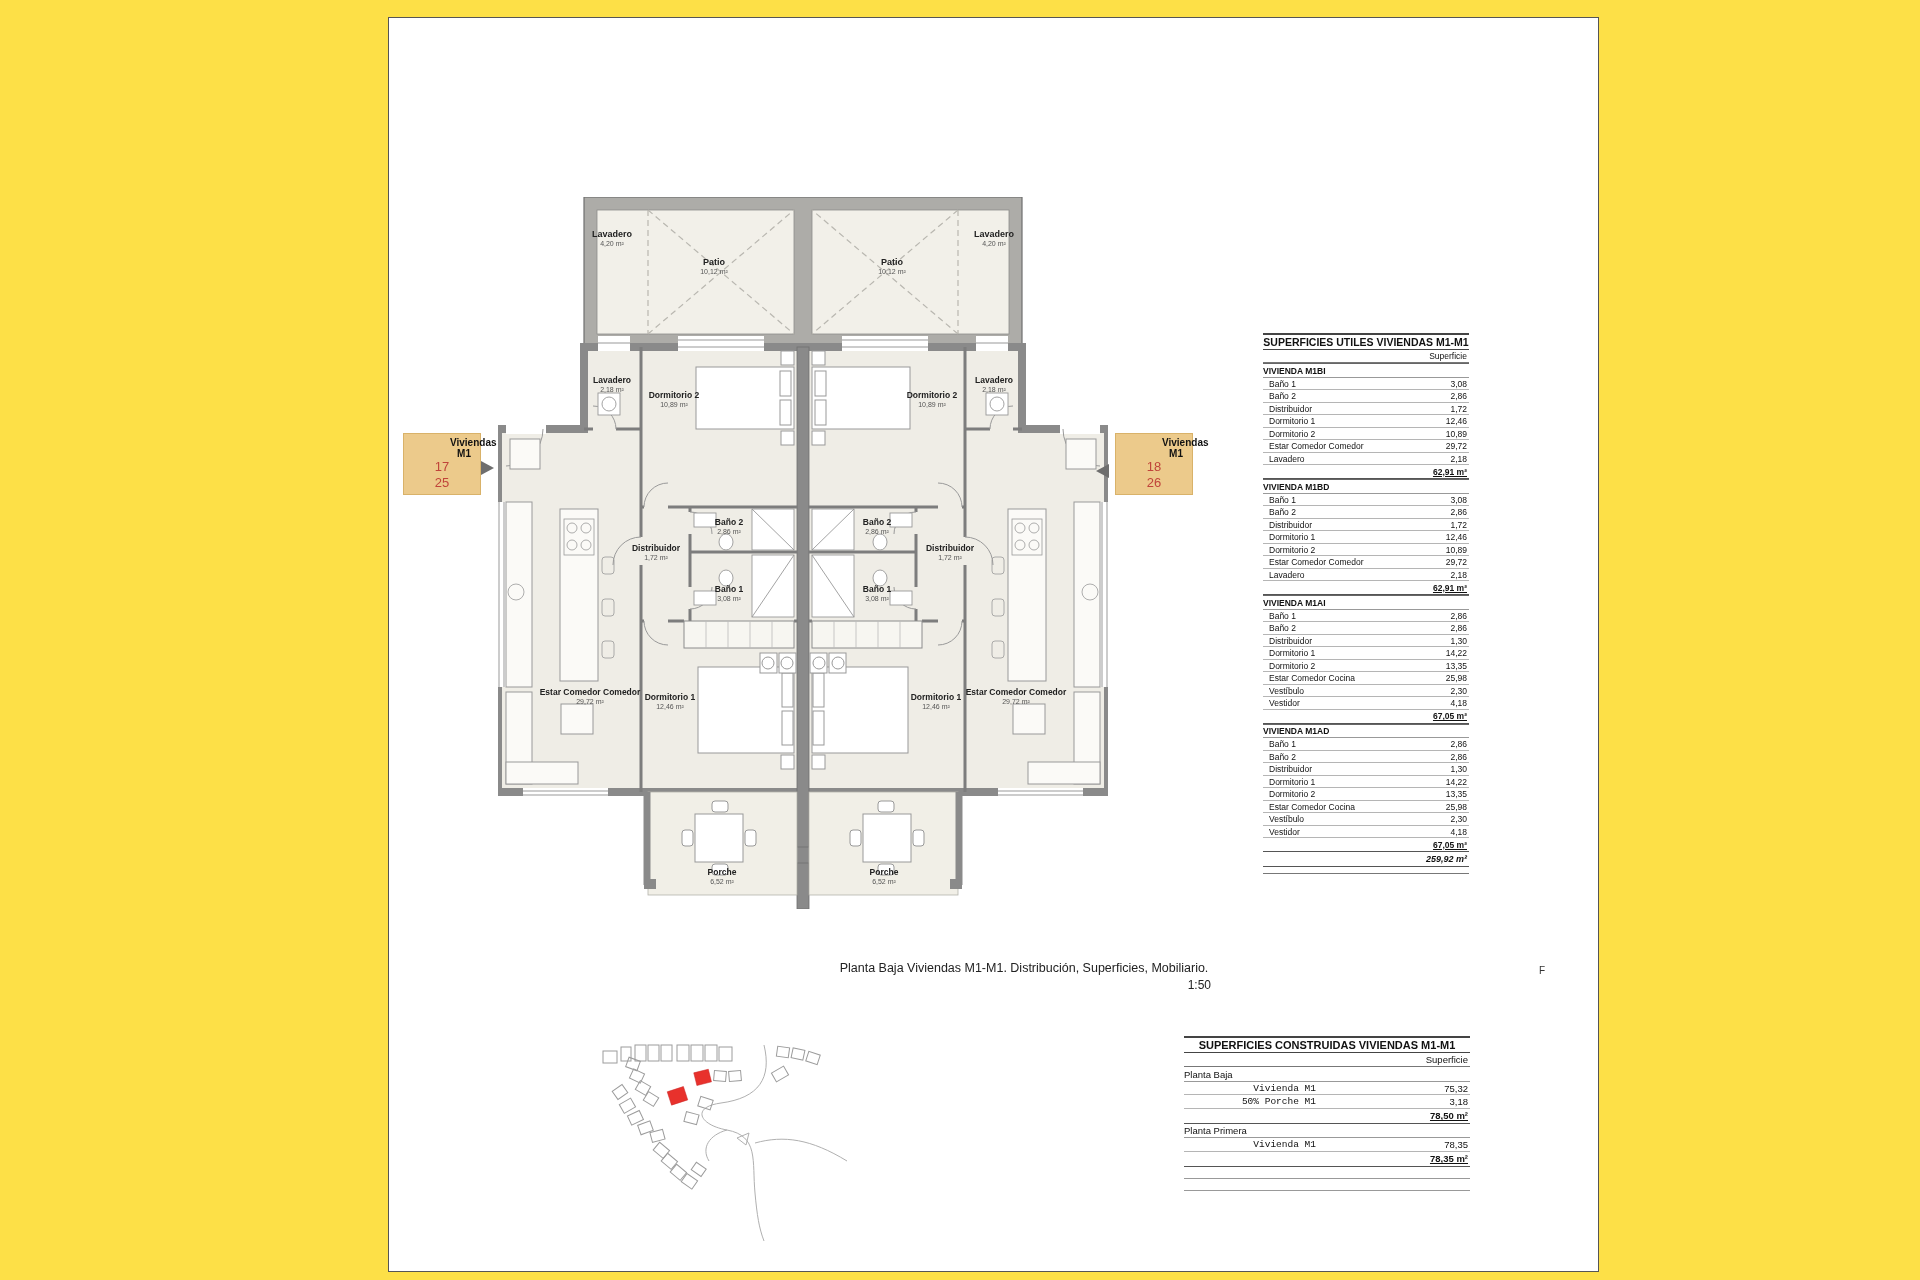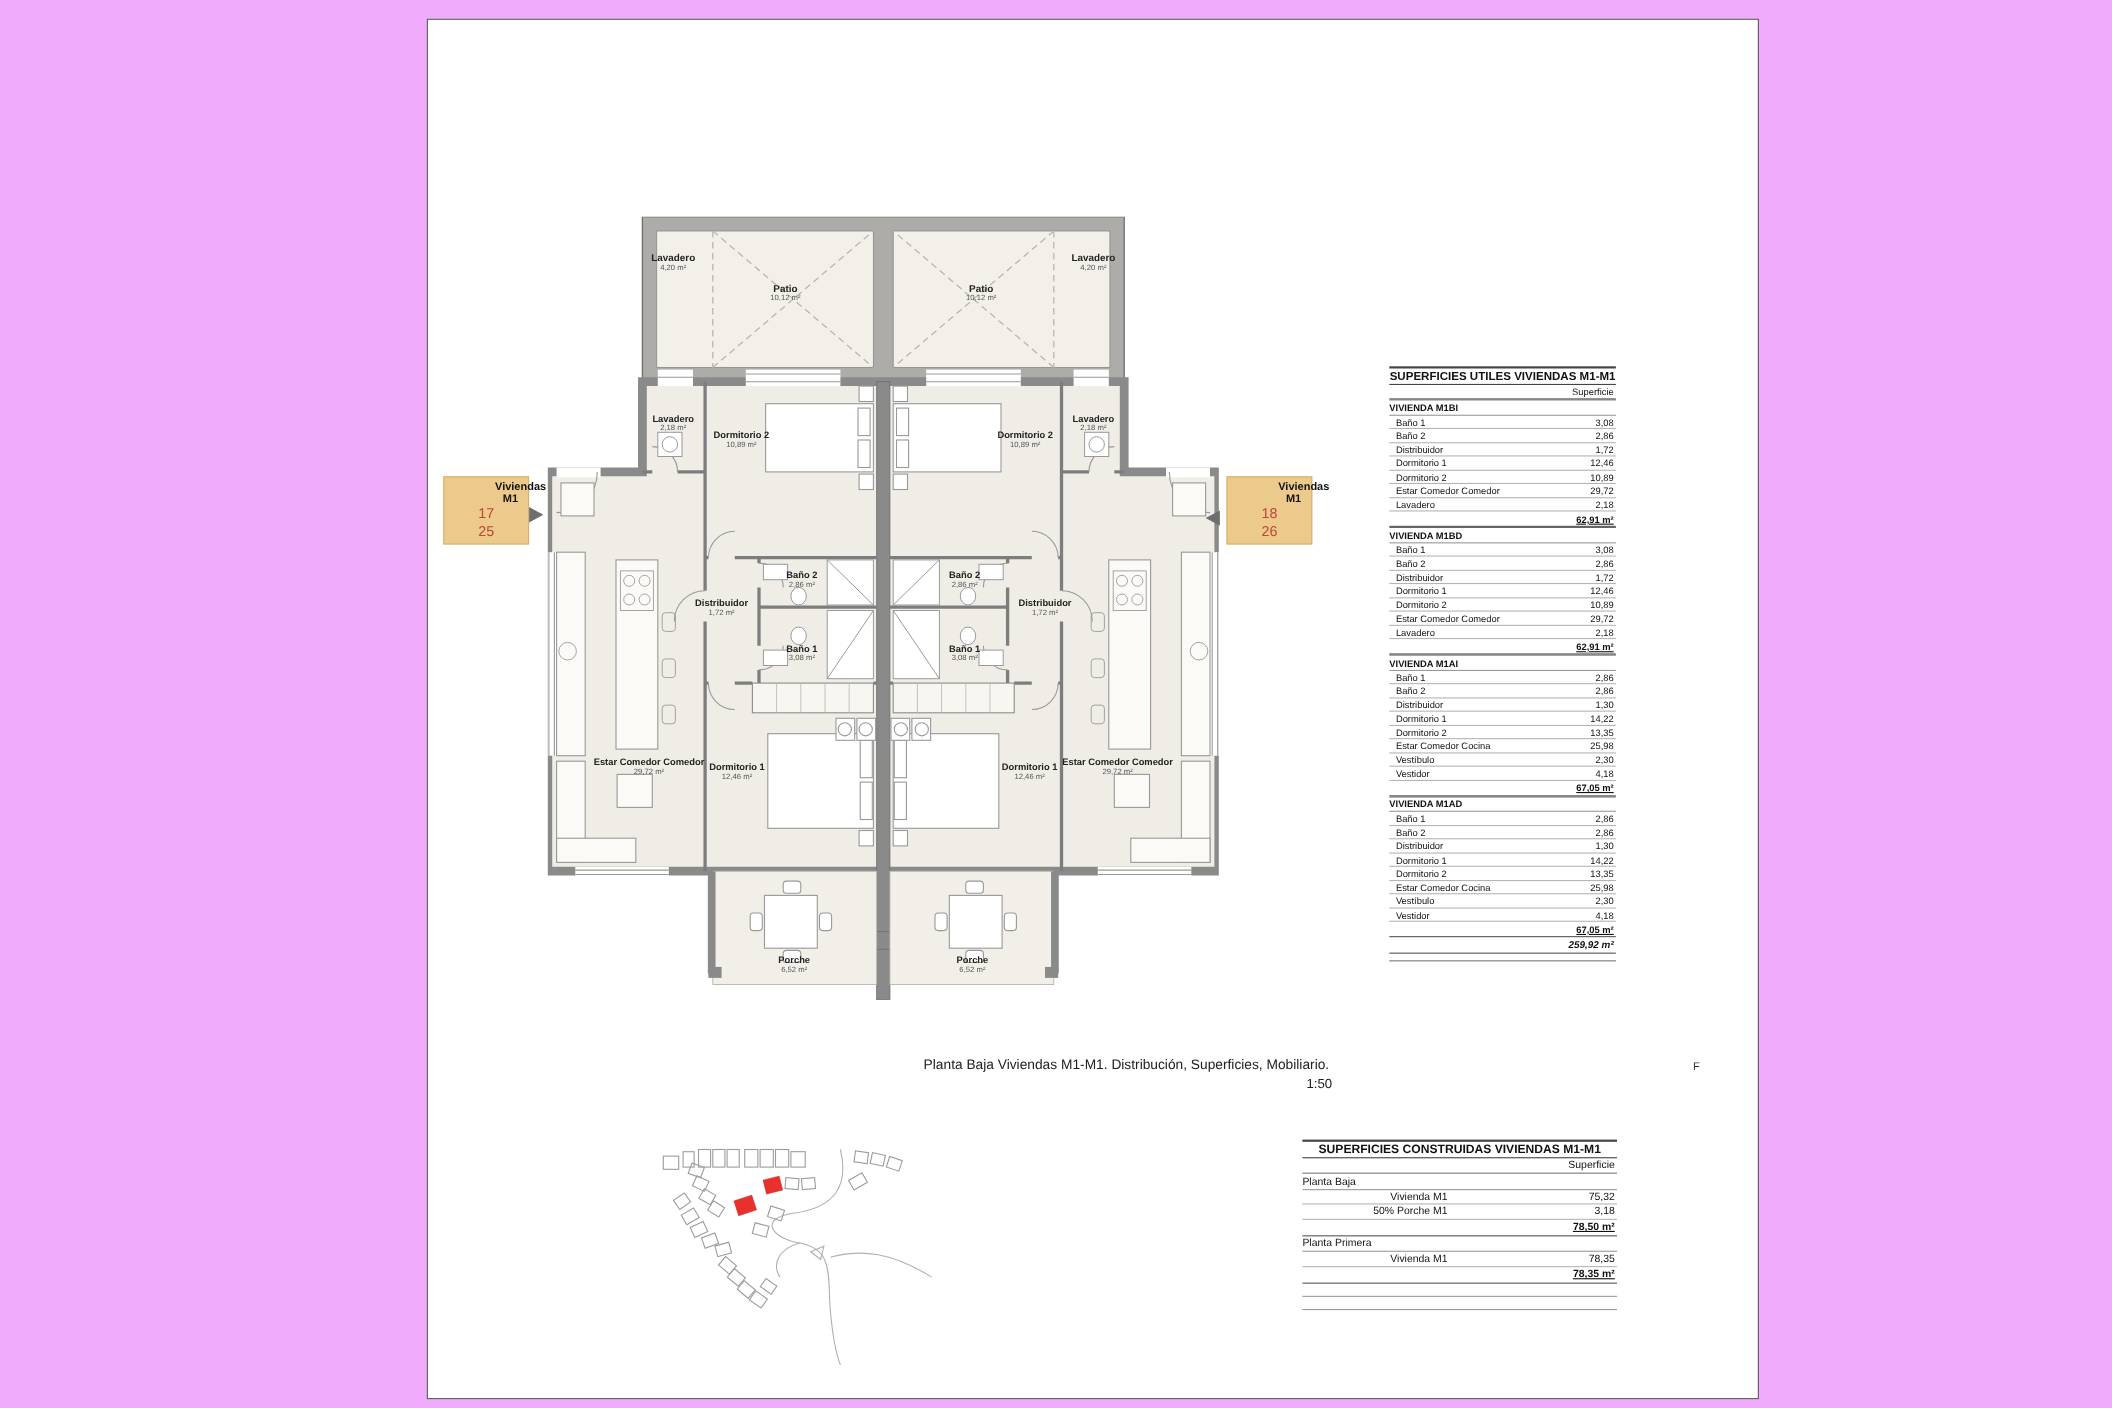--- a/index.html
+++ b/index.html
@@ -1,16 +1,16 @@
 <!DOCTYPE html>
 <html><head>
 <meta charset="utf-8">
 <style>
   html,body{margin:0;padding:0;background:#fff;font-family:"Liberation Sans",sans-serif;color:#1a1a1a;}
-  #page{position:relative;width:1920px;height:1280px;background:#f0abfc;overflow:hidden;}
+  #page{position:relative;width:1920px;height:1280px;background:#fde047;overflow:hidden;}
   #sheet{position:absolute;left:388px;top:17px;width:1209px;height:1253px;border:1px solid #555;background:#fff;}
   
   #plan{position:absolute;left:109px;top:179px;width:610px;height:712px;}
   #plan svg{position:absolute;left:0;top:0;}
   .rlabel{position:absolute;transform:translate(-50%,-50%);text-align:center;line-height:1.25;white-space:nowrap;pointer-events:none;}
   .rname{font-weight:bold;font-size:8.5px;color:#222;}
   .rarea{font-size:7px;color:#555;}
   .rlabel.big .rname{font-size:9px;}
   
   .tag{position:absolute;width:72px;background:#ecca8b;border:1px solid #d9b269;text-align:center;padding:3px 2px 4px 2px;box-shadow:0 0 0 1px rgba(255,255,255,0);}
@@ -31,21 +31,21 @@
   .t-row{display:flex;justify-content:space-between;border-bottom:1px solid #b5b5b5;padding:1px 2px 0.5px 6px;}
   .t-row .v{text-align:right;}
   .t-total{font-weight:bold;text-align:right;border-bottom:1.2px solid #555;padding:1.5px 2px;text-decoration:underline;}
   .t-grand{font-weight:bold;text-align:right;border-bottom:1.2px solid #555;padding:2px 2px;font-size:9px;font-style:italic;}
   .t-endrule{height:6px;border-bottom:1px solid #777;}
   #tbl-utiles{left:874px;top:315px;width:206px;}
   #tbl-construidas{left:795px;top:1018px;width:286px;font-size:9.5px;}
   #tbl-construidas .t-title{font-size:11px;}
   #tbl-construidas .t-sec{border-top:none;font-weight:normal;}
   #tbl-construidas .t-row{padding-left:0;}
-  #tbl-construidas .t-row .l{width:132px;text-align:right;}
+  #tbl-construidas .t-row .l{width:132px;text-align:right;font-family:Liberation Mono, monospace;}
   .t-empty{height:11px;border-bottom:1px solid #999;}
   
   #sitemap{position:absolute;left:170px;top:1025px;}
 </style>
 </head>
 <body>
 <div id="page">
 
 <div id="sheet">
 

